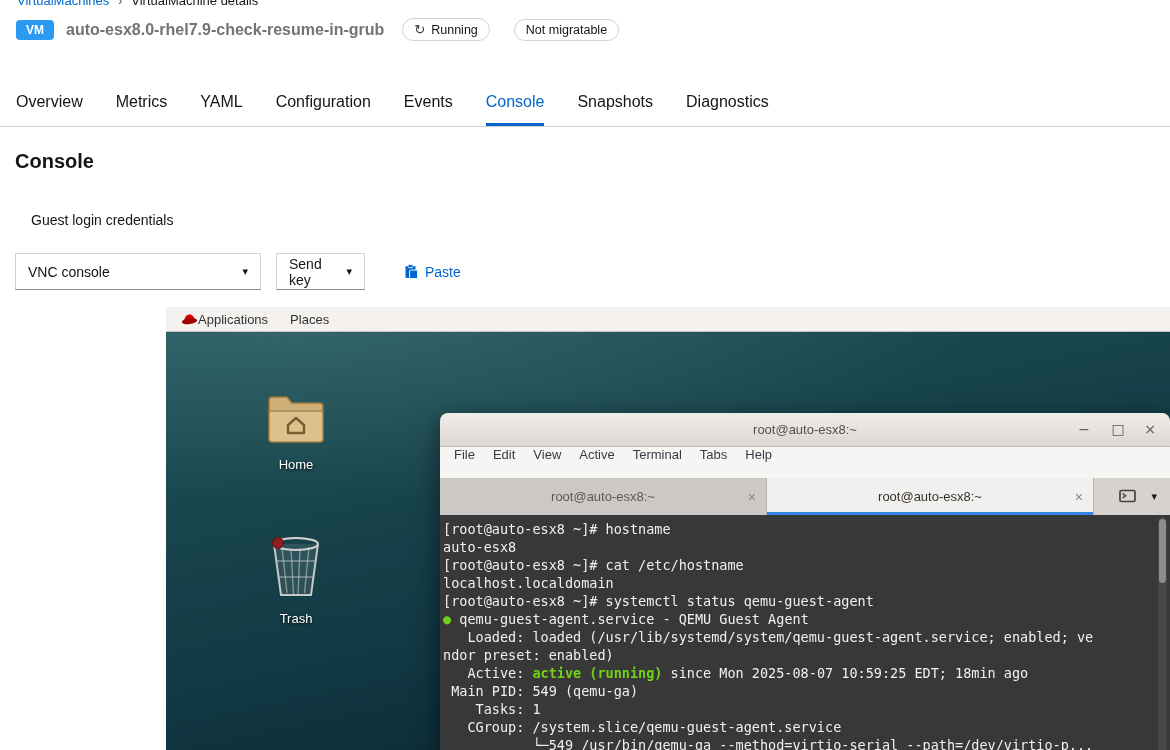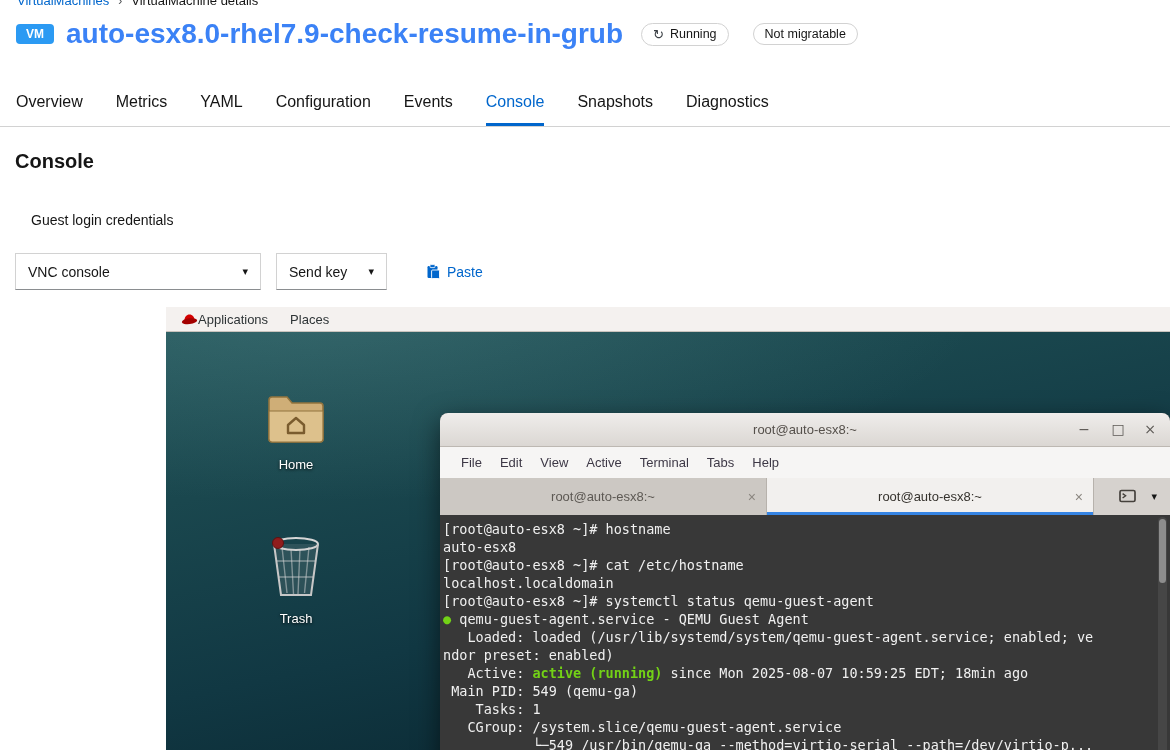--- a/index.html
+++ b/index.html
@@ -9,42 +9,42 @@
 
   
   .breadcrumb{position:absolute;top:-7px;left:17px;font-size:13px;display:flex;gap:9px;align-items:center;}
   .breadcrumb a{color:#0066cc;text-decoration:none;cursor:pointer;}
   .breadcrumb .sep{color:#4f5255;font-size:12px;}
   .breadcrumb .current{color:#151515;}
 
   
   .vm-header{position:absolute;top:18px;left:16px;display:flex;align-items:center;}
   .vm-badge{background:#2b9af3;color:#fff;font-size:12px;font-weight:bold;padding:3px 10px;border-radius:4px;margin-right:12px;}
-  .vm-title{font-size:28px;font-weight:bold;margin:0;color:#3b82f6;}
+  .vm-title{font-size:16px;font-weight:bold;margin:0;color:#737373;}
   .pill{display:inline-flex;align-items:center;gap:6px;border:1px solid #d2d2d2;border-radius:30px;
         padding:3px 11px;font-size:12.5px;background:#fff;color:#151515;}
   .status-pill{margin-left:18px;cursor:pointer;}
   .sync-icon{font-family:"DejaVu Sans",sans-serif;font-size:13px;color:#3a3f44;}
   .migr-pill{margin-left:24px;}
 
   
   .tabs{position:absolute;top:79px;left:0;width:100%;box-sizing:border-box;border-bottom:1px solid #d2d2d2;
         display:flex;padding-left:16px;}
   .tab{font-size:16px;color:#151515;background:none;border:none;border-bottom:3px solid transparent;
        padding:14px 0 12px;margin-right:33px;cursor:pointer;font-family:inherit;}
   .tab.active{color:#0066cc;border-bottom-color:#0066cc;}
 
   
   .console-heading{position:absolute;top:150px;left:15px;font-size:20px;font-weight:bold;margin:0;}
   .credentials{position:absolute;top:212px;left:31px;font-size:14px;color:#151515;cursor:pointer;}
   .controls{position:absolute;top:253px;left:15px;display:flex;align-items:stretch;height:37px;}
   .pf-select{display:flex;align-items:center;justify-content:space-between;box-sizing:border-box;
              width:246px;padding:0 12px;border:1px solid #d2d2d2;border-bottom-color:#8a8d90;
              background:#fff;font-size:14px;color:#151515;cursor:pointer;}
-  .sendkey{width:111px;margin-left:15px;}
+  .sendkey{width:89px;margin-left:15px;}
   .caret{font-family:"DejaVu Sans",sans-serif;font-size:11px;color:#151515;}
   .paste-btn{display:flex;align-items:center;gap:7px;margin-left:34px;background:none;border:none;
              color:#0066cc;font-size:14px;cursor:pointer;font-family:inherit;}
 
   
   .console-area{position:absolute;top:307px;left:0;width:1170px;height:443px;background:#fff;}
   .desktop{position:absolute;left:166px;top:0;width:1004px;height:443px;overflow:hidden;
     background:
       radial-gradient(120% 80% at 15% 0%, rgba(125,180,180,0.22), rgba(0,0,0,0) 55%),
       linear-gradient(168deg,#225459 0%,#1a474e 30%,#113843 60%,#0b2a34 85%,#07222b 100%);}
@@ -59,21 +59,21 @@
 
   
   .gterm{position:absolute;left:274px;top:106px;width:730px;height:400px;border-radius:8px 8px 0 0;
          box-shadow:0 8px 26px rgba(0,0,0,0.55);overflow:hidden;background:#383838;}
   .gterm-titlebar{position:relative;height:33px;background:linear-gradient(#efedeb,#dbd7d3);
                   border-bottom:1px solid #bdb8b2;display:flex;align-items:center;justify-content:center;
                   font-size:13px;color:#55504b;cursor:default;}
   .winbtn{position:absolute;top:0;height:33px;line-height:33px;width:24px;text-align:center;color:#5c5955;
           font-size:14px;cursor:pointer;font-family:"DejaVu Sans",sans-serif;}
   .winbtn.min{right:74px;} .winbtn.max{right:40px;} .winbtn.close{right:8px;}
-  .gterm-menubar{height:31px;background:#f6f5f4;display:flex;align-items:center;padding-left:12px;
+  .gterm-menubar{height:31px;background:#f6f5f4;display:flex;align-items:flex-start;padding-left:5px;
                  font-size:13px;color:#3d3846;}
   .menu-item{padding:0 9px;cursor:pointer;}
   .gterm-tabbar{height:37px;background:#d6d2ce;display:flex;align-items:stretch;}
   .gterm-tab{position:relative;width:327px;display:flex;align-items:center;justify-content:center;
              font-size:13px;color:#5d5954;background:#ccc8c3;border-right:1px solid #b7b2ac;
              cursor:pointer;box-sizing:border-box;}
   .gterm-tab.active{background:#f2f0ee;color:#36332e;box-shadow:inset 0 -3px 0 #3584e4;}
   .tab-close{position:absolute;right:10px;color:#8a857f;font-size:14px;cursor:pointer;}
   .gterm-tabbar-end{flex:1;display:flex;align-items:center;justify-content:flex-end;gap:15px;padding-right:13px;}
   .newtab-icon{display:flex;cursor:pointer;}

